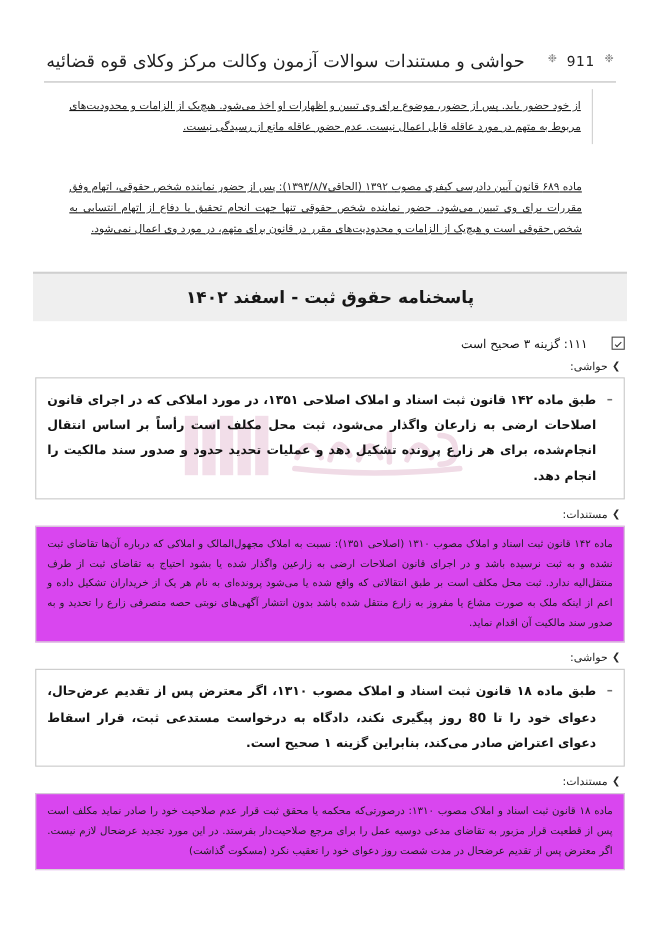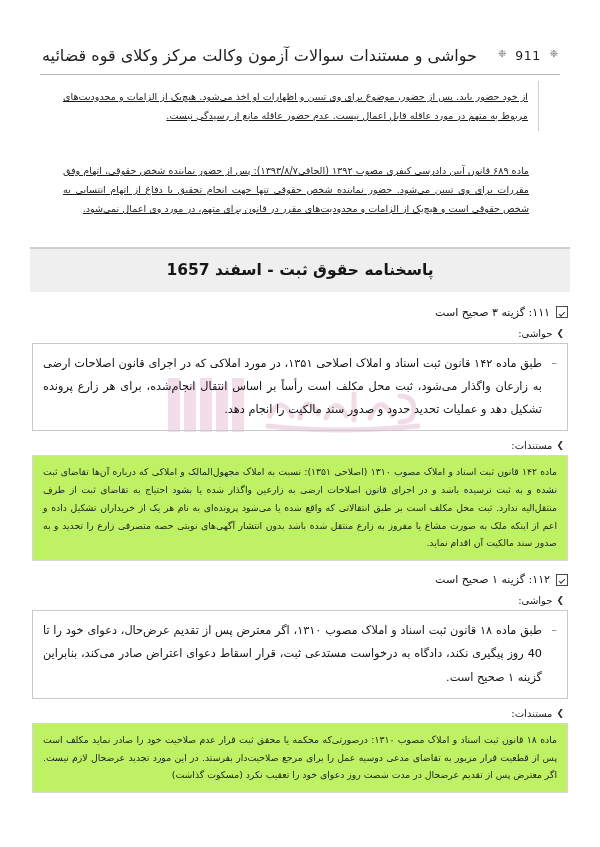--- a/index.html
+++ b/index.html
@@ -119,22 +119,21 @@
     color: #171717;
     letter-spacing: .2px;
   }
 
   
   .answer-line {
     position: relative;
     z-index: 2;
     display: flex;
     justify-content: flex-start;
-    align-items: center;
-    gap: 6px;
+    gap: 22px;
     margin: 14px 32px 0 0;
     font-size: 11px;
     color: #151515;
   }
   .answer-line .cbox {
     display: inline-block;
     width: 10px;
     height: 10px;
     border: 1px solid #4a4a4a;
     position: relative;
@@ -187,38 +186,39 @@
   }
   .notebox li {
     position: relative;
     padding-right: 15px;
     margin: 0 0 6px 0;
     font-size: 11.3px;
     line-height: 2.05;
     text-align: justify;
     text-align-last: right;
     color: #131313;
+    font-weight: bold;
   }
   .notebox li:last-child { margin-bottom: 0; }
   .notebox li::before {
     content: "–";
     position: absolute;
     right: 0;
     top: 0;
     color: #6e6e6e;
     font-size: 11px;
   }
 
   
   .citebox {
     position: relative;
     z-index: 2;
     margin: 0 32px 0 32px;
     border: 1px solid #d6d6d6;
-    background: #bef264;
+    background: #d946ef;
     padding: 7px 10px 8px 10px;
   }
   .citebox p {
     margin: 0 0 1px 0;
     font-size: 9.3px;
     line-height: 1.92;
     text-align: justify;
     text-align-last: right;
     color: #1e1e1e;
   }
@@ -262,21 +262,21 @@
     <div class="carryblock">
       <p>از خود حضور یابد. پس از حضور، موضوع برای وی تبیین و اظهارات او اخذ می‌شود. هیچ‌یک از الزامات و محدودیت‌های مربوط به متهم در مورد عاقله قابل اعمال نیست. عدم حضور عاقله مانع از رسیدگی نیست.</p>
     </div>
     <div class="carryblock" style="border-right:none;padding-top:2px;margin-top:29px;">
       <p>ماده ۶۸۹ قانون آیین دادرسی کیفری مصوب ۱۳۹۲ (الحاقی۱۳۹۳/۸/۷): پس از حضور نماینده شخص حقوقی، اتهام وفق مقررات برای وی تبیین می‌شود. حضور نماینده شخص حقوقی تنها جهت انجام تحقیق یا دفاع از اتهام انتسابی به شخص حقوقی است و هیچ‌یک از الزامات و محدودیت‌های مقرر در قانون برای متهم، در مورد وی اعمال نمی‌شود.</p>
     </div>
   </div>
 
   <div class="banner-wrap">
     <div class="banner-top-rule"></div>
-    <div class="banner">پاسخنامه حقوق ثبت - اسفند 1657</div>
+    <div class="banner">پاسخنامه حقوق ثبت - اسفند ۱۴۰۲</div>
   </div>
 
   <div class="answer-line">
     <span class="cbox"></span>
     <span class="atext">۱۱۱: گزینه ۳ صحیح است</span>
   </div>
 
   <div class="sublabel">
     <span class="caret">❯</span>
     <span>حواشی:</span>
@@ -290,33 +290,29 @@
 
   <div class="sublabel">
     <span class="caret">❯</span>
     <span>مستندات:</span>
   </div>
 
   <div class="citebox">
     <p>ماده ۱۴۲ قانون ثبت اسناد و املاک مصوب ۱۳۱۰ (اصلاحی ۱۳۵۱): نسبت به املاک مجهول‌المالک و املاکی که درباره آن‌ها تقاضای ثبت نشده و به ثبت نرسیده باشد و در اجرای قانون اصلاحات ارضی به زارعین واگذار شده یا بشود احتیاج به تقاضای ثبت از طرف منتقل‌الیه ندارد. ثبت محل مکلف است بر طبق انتقالاتی که واقع شده یا می‌شود پرونده‌ای به نام هر یک از خریداران تشکیل داده و اعم از اینکه ملک به صورت مشاع یا مفروز به زارع منتقل شده باشد بدون انتشار آگهی‌های نوبتی حصه متصرفی زارع را تحدید و به صدور سند مالکیت آن اقدام نماید.</p>
   </div>
 
-  <div class="answer-line" style="margin-top:12px;">
-    <span class="cbox"></span>
-    <span class="atext">۱۱۲: گزینه ۱ صحیح است</span>
-  </div>
 
   <div class="sublabel">
     <span class="caret">❯</span>
     <span>حواشی:</span>
   </div>
 
   <div class="notebox">
     <ul>
-      <li>طبق ماده ۱۸ قانون ثبت اسناد و املاک مصوب ۱۳۱۰، اگر معترض پس از تقدیم عرض‌حال، دعوای خود را تا 40 روز پیگیری نکند، دادگاه به درخواست مستدعی ثبت، قرار اسقاط دعوای اعتراض صادر می‌کند، بنابراین گزینه ۱ صحیح است.</li>
+      <li>طبق ماده ۱۸ قانون ثبت اسناد و املاک مصوب ۱۳۱۰، اگر معترض پس از تقدیم عرض‌حال، دعوای خود را تا 80 روز پیگیری نکند، دادگاه به درخواست مستدعی ثبت، قرار اسقاط دعوای اعتراض صادر می‌کند، بنابراین گزینه ۱ صحیح است.</li>
     </ul>
   </div>
 
   <div class="sublabel">
     <span class="caret">❯</span>
     <span>مستندات:</span>
   </div>
 
   <div class="citebox">
     <p>ماده ۱۸ قانون ثبت اسناد و املاک مصوب ۱۳۱۰: درصورتی‌که محکمه یا محقق ثبت قرار عدم صلاحیت خود را صادر نماید مکلف است پس از قطعیت قرار مزبور به تقاضای مدعی دوسیه عمل را برای مرجع صلاحیت‌دار بفرستد. در این مورد تجدید عرضحال لازم نیست. اگر معترض پس از تقدیم عرضحال در مدت شصت روز دعوای خود را تعقیب نکرد (مسکوت گذاشت)</p>

